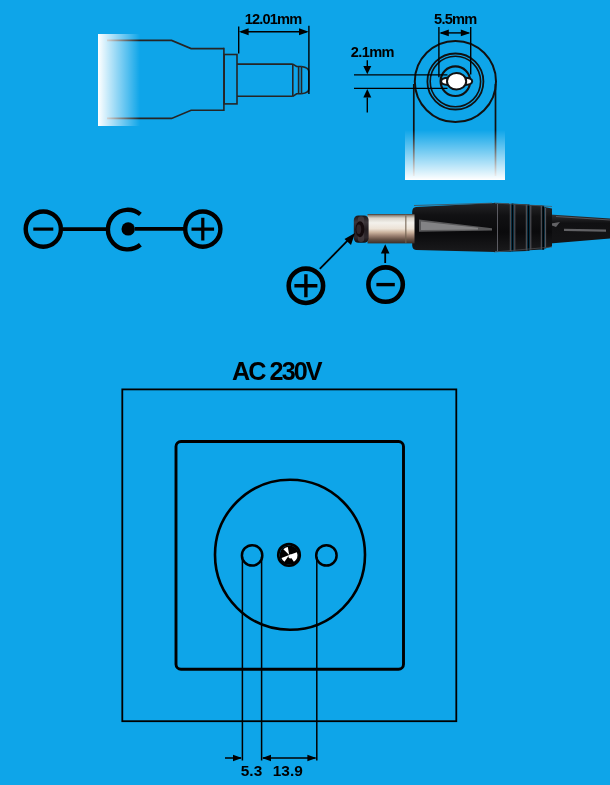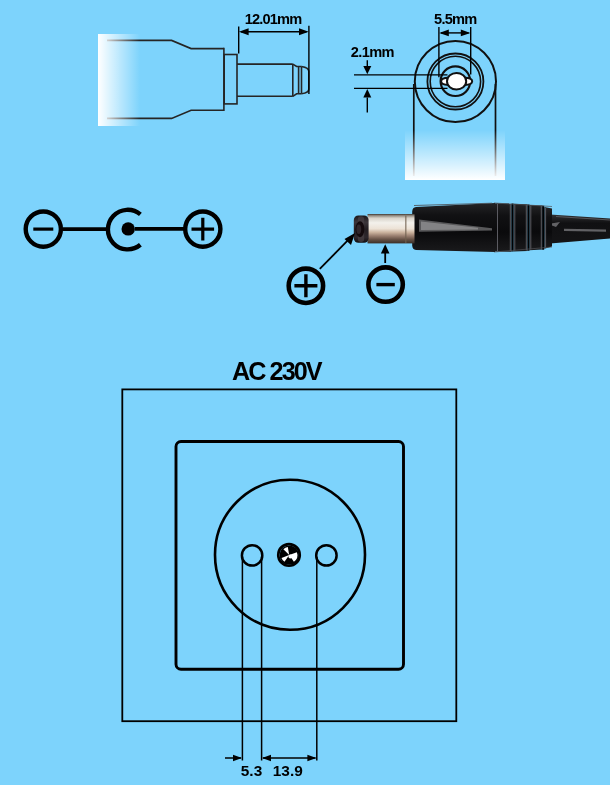--- a/index.html
+++ b/index.html
@@ -1,16 +1,16 @@
 <!DOCTYPE html>
 <html><head>
 <meta charset="utf-8">
 <style>
   html,body{margin:0;padding:0;background:#ffffff;}
-  #page{position:relative;width:610px;height:785px;background:#7dd3fc;overflow:hidden;
+  #page{position:relative;width:610px;height:785px;background:#0ea5e9;overflow:hidden;
         font-family:"Liberation Sans", sans-serif;}
   svg{position:absolute;left:0;top:0;}
 </style>
 </head>
 <body>
 <div id="page">
 <svg width="610" height="785" viewBox="0 0 610 785" xmlns="http://www.w3.org/2000/svg">
   <defs>
     <linearGradient id="fadeL" x1="0" y1="0" x2="1" y2="0">
       <stop offset="0" stop-color="#fff" stop-opacity="1"></stop>

